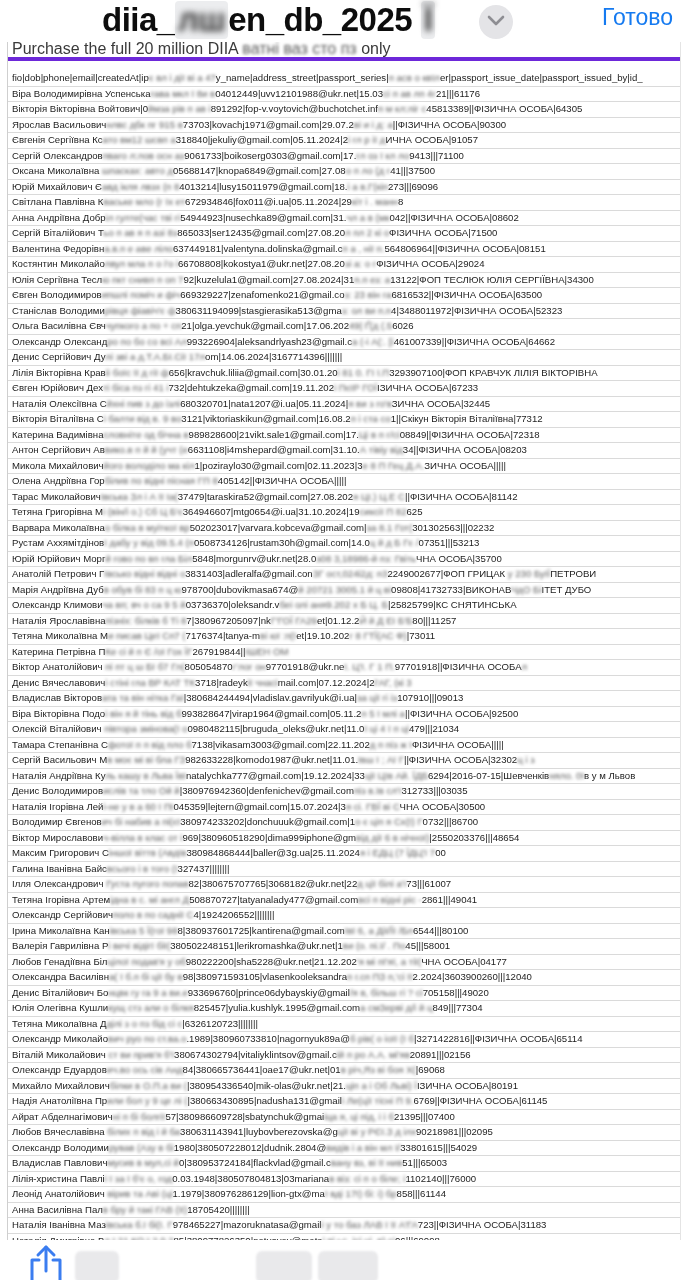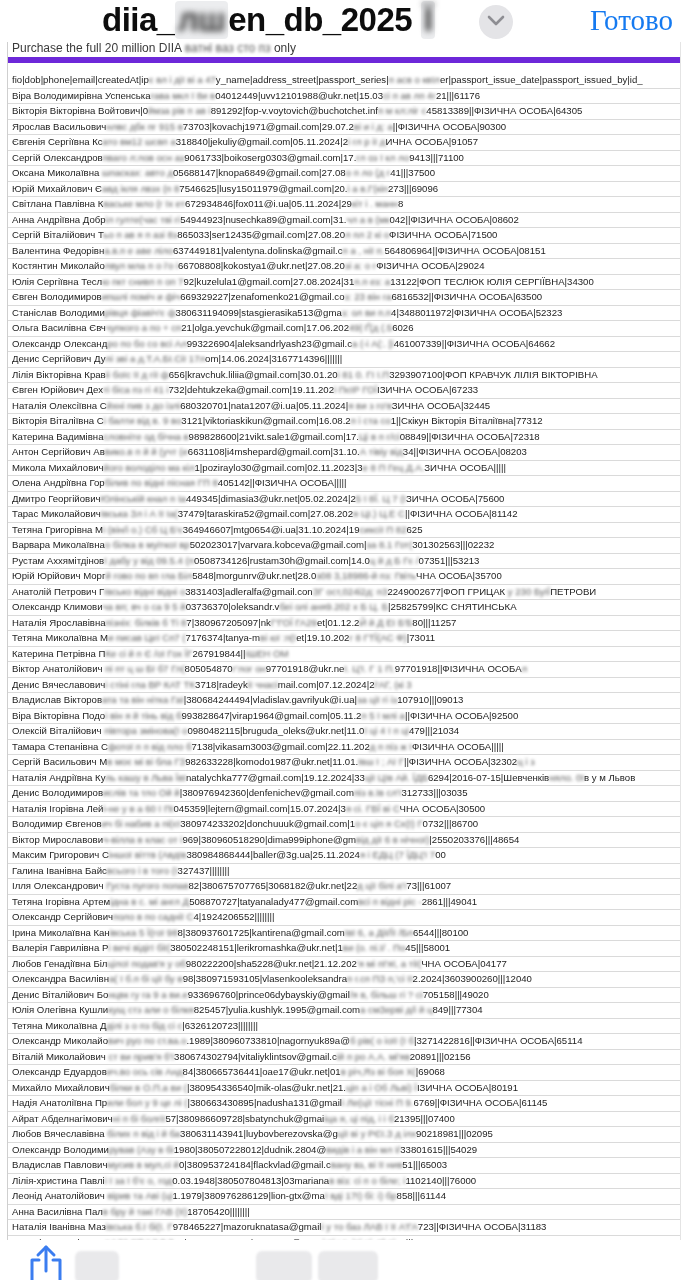--- a/index.html
+++ b/index.html
@@ -6,25 +6,25 @@
   .phone{position:relative;width:681px;height:1280px;background:#ffffff;overflow:hidden;
          font-family:"Liberation Sans",sans-serif;}
   
   .topbar{position:absolute;top:0;left:0;right:0;height:42px;background:#fff;z-index:3;}
   .doc-title{position:absolute;top:1px;left:102px;font-size:33px;font-weight:bold;color:#0d0d0d;
              white-space:nowrap;letter-spacing:-0.5px;}
   .t-cz{display:inline-block;background:#ecedef;border-radius:4px;padding:0 3px;vertical-align:baseline;}
   .t-cz>span{display:inline-block;filter:blur(3px);font-weight:bold;color:#333;}
   .chev-btn{position:absolute;top:5px;left:479px;width:34px;height:34px;border-radius:50%;
             background:#e4e4e7;display:flex;align-items:center;justify-content:center;cursor:pointer;}
-  .done-btn{position:absolute;top:4px;right:8px;font-size:29px;color:#157af0;background:none;border:none;
-            font-family:Liberation Serif, serif;cursor:pointer;padding:0;}
+  .done-btn{position:absolute;top:4px;right:8px;font-size:23px;color:#157af0;background:none;border:none;
+            font-family:Liberation Sans, sans-serif;cursor:pointer;padding:0;}
   
   .sheet{position:absolute;top:40px;left:7px;right:0;border-left:1px solid #cfcfcf;border-right:1px solid #e4e4e4;z-index:1;}
-  .banner{height:16px;border-top:1px solid #cfcfcf;border-bottom:6px solid #6d28d9;font-size:12px;
+  .banner{height:16px;border-top:1px solid #cfcfcf;border-bottom:4px solid #6d28d9;font-size:16px;
           color:#3a3a3a;line-height:15px;padding-left:4px;white-space:nowrap;overflow:hidden;}
   .gap{height:10px;}
   .row{height:14.5px;line-height:14.3px;font-size:9.6px;color:#1d1d1d;border-bottom:1px solid #dadada;
        padding-left:4px;white-space:nowrap;overflow:hidden;}
   .cz{filter:blur(1.4px);color:#5a5a5a;}
   
   .toolbar{position:absolute;left:0;right:0;bottom:0;height:40px;background:#fff;z-index:3;}
   .share-btn{position:absolute;left:26px;top:3px;width:40px;height:46px;background:none;border:none;padding:0;cursor:pointer;}
   .pill{position:absolute;top:11px;height:32px;background:#e9e9eb;border-radius:6px;filter:blur(1px);border:none;cursor:pointer;}
   .pill-1{left:75px;width:44px;}
@@ -54,47 +54,47 @@
     <div class="banner"><span>Purchase the full 20 million DIIA </span><span class="cz">ватні ваз</span><span> </span><span class="cz">сто пз</span><span> only</span></div>
     <div class="gap"></div>
     <div>
         <div class="row"><span>fio|dob|phone|email|createdAt|ip</span><span class="cz">є вл і дії ві а 47</span><span>y_name|address_street|passport_series|</span><span class="cz">п асв о квїл</span><span>er|passport_issue_date|passport_issued_by|id_</span></div>
         <div class="row"><span>Віра Володимирівна Успенська</span><span class="cz">гава мкл ї 8и в</span><span>04012449|uvv12101988@ukr.net|15.03</span><span class="cz">сі п ав лп 4г</span><span>21|||61176</span></div>
         <div class="row"><span>Вікторія Вікторівна Войтович|0</span><span class="cz">ймза рів п ав і</span><span>891292|fop-v.voytovich@buchotchet.inf</span><span class="cz">п м кл:ліг с</span><span>45813389||ФІЗИЧНА ОСОБА|64305</span></div>
         <div class="row"><span>Ярослав Васильович</span><span class="cz">нлвс дбк пг 915 в</span><span>73703|kovachj1971@gmail.com|29.07.2</span><span class="cz">ві и і д: а</span><span>||ФІЗИЧНА ОСОБА|90300</span></div>
         <div class="row"><span>Євгенія Сергіївна Кс</span><span class="cz">ато вм12 шсвп а</span><span>318840|jekuliy@gmail.com|05.11.2024|2</span><span class="cz">і гл р ії д</span><span>ИЧНА ОСОБА|91057</span></div>
         <div class="row"><span>Сергій Олександров</span><span class="cz">пваго л:лов осн аз</span><span>9061733|boikoserg0303@gmail.com|17.</span><span class="cz">гл оз ї кл ло</span><span>9413|||71100</span></div>
         <div class="row"><span>Оксана Миколаївна </span><span class="cz">шпасках: авто д</span><span>05688147|knopa6849@gmail.com|27.08</span><span class="cz">о п ло (д г</span><span>41|||37500</span></div>
-        <div class="row"><span>Юрій Михайлович Є</span><span class="cz">авд ікля лвзх (п 8</span><span>7546625|lusy15011979@gmail.com|20.</span><span class="cz">і а в.Г(кіп</span><span>273|||69096</span></div>
+        <div class="row"><span>Юрій Михайлович Є</span><span class="cz">авд ікля лвзх (п 8</span><span>4013214|lusy15011979@gmail.com|18.</span><span class="cz">і а в.Г(кіп</span><span>273|||69096</span></div>
         <div class="row"><span>Світлана Павлівна К</span><span class="cz">ваське мло (г їх ет</span><span>672934846|fox011@i.ua|05.11.2024|29</span><span class="cz">кіт і . манн</span><span>8</span></div>
         <div class="row"><span>Анна Андріївна Добр</span><span class="cz">іл гулте(час тві гі</span><span>54944923|nusechka89@gmail.com|31.</span><span class="cz">чл а в (мк</span><span>042||ФІЗИЧНА ОСОБА|08602</span></div>
         <div class="row"><span>Сергій Віталійович Т</span><span class="cz">ьо п ав я п азі 8з</span><span>865033|ser12435@gmail.com|27.08.20</span><span class="cz">л пл 2 кі о</span><span>ФІЗИЧНА ОСОБА|71500</span></div>
         <div class="row"><span>Валентина Федорівн</span><span class="cz">а.в.п е аве ліло</span><span>637449181|valentyna.dolinska@gmail.c</span><span class="cz">п а , нії п.</span><span>564806964||ФІЗИЧНА ОСОБА|08151</span></div>
         <div class="row"><span>Костянтин Миколайо</span><span class="cz">лвул мла п о і'о і</span><span>66708808|kokostya1@ukr.net|27.08.20</span><span class="cz">зі а: о г</span><span>ФІЗИЧНА ОСОБА|29024</span></div>
         <div class="row"><span>Юлія Сергіївна Тесл</span><span class="cz">ю пкт снивп п оп 7</span><span>92|kuzelula1@gmail.com|27.08.2024|31</span><span class="cz">п.п ез: а</span><span>13122|ФОП ТЕСЛЮК ЮЛІЯ СЕРГІЇВНА|34300</span></div>
         <div class="row"><span>Євген Володимиров</span><span class="cz">ипшлі поміч и фіч</span><span>669329227|zenafomenko21@gmail.co</span><span class="cz">з: 23 він га</span><span>6816532||ФІЗИЧНА ОСОБА|63500</span></div>
         <div class="row"><span>Станіслав Володими</span><span class="cz">рівця фіавіч'є ф</span><span>380631194099|stasgierasika513@gma</span><span class="cz">з: ол ви п.п</span><span>4|3488011972|ФІЗИЧНА ОСОБА|52323</span></div>
         <div class="row"><span>Ольга Василівна Євч</span><span class="cz">чупкого а по + сп</span><span>21|olga.yevchuk@gmail.com|17.06.202</span><span class="cz">49| Ґ(д (.5</span><span>6026</span></div>
         <div class="row"><span>Олександр Олександ</span><span class="cz">ро по бо со всі Ал</span><span>993226904|aleksandrlyash23@gmail.c</span><span class="cz">а (-і А(:. [і</span><span>461007339||ФІЗИЧНА ОСОБА|64662</span></div>
         <div class="row"><span>Денис Сергійович Ду</span><span class="cz">лі зві а д.Т.А.БІ.Сії 17л</span><span>om|14.06.2024|3167714396|||||||</span></div>
         <div class="row"><span>Лілія Вікторівна Крав</span><span class="cz">іі боїс її д гії ф</span><span>656|kravchuk.liliia@gmail.com|30.01.20</span><span class="cz">і 81 0. ГІ ї.П</span><span>3293907100|ФОП КРАВЧУК ЛІЛІЯ ВІКТОРІВНА</span></div>
         <div class="row"><span>Євген Юрійович Дех</span><span class="cz">ті біса пз гі 41 і</span><span>732|dehtukzeka@gmail.com|19.11.202</span><span class="cz">і ПєїР ГОЇ</span><span>ІЗИЧНА ОСОБА|67233</span></div>
         <div class="row"><span>Наталія Олексіївна С</span><span class="cz">йхні пив з до ізлі</span><span>680320701|nata1207@i.ua|05.11.2024|</span><span class="cz">я ви з го'в</span><span>ЗИЧНА ОСОБА|32445</span></div>
         <div class="row"><span>Вікторія Віталіївна С</span><span class="cz">і балти від в. 9 во</span><span>3121|viktoriaskikun@gmail.com|16.08.2</span><span class="cz">п і ста со</span><span>1||Скікун Вікторія Віталіївна|77312</span></div>
         <div class="row"><span>Катерина Вадимівна</span><span class="cz">словніте од бічна в</span><span>989828600|21vikt.sale1@gmail.com|17.</span><span class="cz">Ці в п г/сі</span><span>08849||ФІЗИЧНА ОСОБА|72318</span></div>
         <div class="row"><span>Антон Сергійович Ав</span><span class="cz">вико.в п й й (учт (е</span><span>6631108|i4mshepard@gmail.com|31.10.</span><span class="cz">А тівіу від</span><span>34||ФІЗИЧНА ОСОБА|08203</span></div>
         <div class="row"><span>Микола Михайлович</span><span class="cz">його володіло ма кіл</span><span>1|poziraylo30@gmail.com|02.11.2023|3</span><span class="cz">е 8 П Гец Д.А.</span><span>ЗИЧНА ОСОБА|||||</span></div>
         <div class="row"><span>Олена Андріївна Гор</span><span class="cz">білив по відні пісная ГП 8</span><span>405142||ФІЗИЧНА ОСОБА|||||</span></div>
-        <div class="row"><span>Дмитро Георгійович</span><span class="cz">Юлінській кнал п Іа</span><span>449345|dimasia3@ukr.net|05.02.2024|2</span><span class="cz">5 ї 8Ї. Ц 7 (І</span><span>ЗИЧНА ОСОБА|75600</span></div>
         <div class="row"><span>Тарас Миколайович</span><span class="cz">Івська Зл і А її Іа(</span><span>37479|taraskira52@gmail.com|27.08.202</span><span class="cz">я ЦІ.) Ц.Е С</span><span>||ФІЗИЧНА ОСОБА|81142</span></div>
         <div class="row"><span>Тетяна Григорівна М</span><span class="cz">і (він/і о.) Сб Ц Б'є</span><span>364946607|mtg0654@i.ua|31.10.2024|19</span><span class="cz">сиксії П 82</span><span>625</span></div>
         <div class="row"><span>Варвара Миколаївна</span><span class="cz">о білка в муіткої вр</span><span>502023017|varvara.kobceva@gmail.com|</span><span class="cz">за 8.1 Гот(</span><span>301302563|||02232</span></div>
         <div class="row"><span>Рустам Аххямітдінов</span><span class="cz">ї дабу у від 09.5.4 (п</span><span>0508734126|rustam30h@gmail.com|14.0</span><span class="cz">ц й д Б Гє /</span><span>07351|||53213</span></div>
         <div class="row"><span>Юрій Юрійович Морг</span><span class="cz">й гово по вп гла Біл</span><span>5848|morgunrv@ukr.net|28.0</span><span class="cz">з08 3,18986-й пз: Гвіть</span><span>ЧНА ОСОБА|35700</span></div>
         <div class="row"><span>Анатолій Петрович Г</span><span class="cz">ївсько відні відні о</span><span>3831403|adleralfa@gmail.con</span><span class="cz">ЗГ ост,024і2д: п3</span><span>2249002677|ФОП ГРИЦАК </span><span class="cz">у 230 БуІЇ</span><span>ПЕТРОВИ</span></div>
+        <div class="row"><span>Марія Андріївна Дуб</span><span class="cz">в обув бі 83 п ц ю</span><span>978700|dubovikmasa674@</span><span class="cz">й 20721 3005.1 й ц ві</span><span>09808|41732733|ВИКОНАВ</span><span class="cz">ЧдО  Бі</span><span>ІТЕТ ДУБО</span></div>
         <div class="row"><span>Олександр Климови</span><span class="cz">ча вп; вч о са 9 5 й</span><span>03736370|oleksandr.v</span><span class="cz">беі  олі  аня9.202 х Б Ц. Б</span><span>|25825799|КС СНЯТИНСЬКА</span></div>
         <div class="row"><span>Наталія Ярославівна</span><span class="cz">пізніх: білків б Ті 8</span><span>7|380967205097|nk</span><span class="cz">Г'ГОЇ ГА29</span><span>et|01.12.2</span><span class="cz">Й й Д ЕІ Б'Б</span><span>80|||11257</span></div>
         <div class="row"><span>Тетяна Миколаївна М</span><span class="cz">и писав Цеї Сп7 (</span><span>7176374|tanya-m</span><span class="cz">ві юї  :п(ї</span><span>et|19.10.202</span><span class="cz">г 8 ГТЇ(АС Ф)</span><span>|73011</span></div>
         <div class="row"><span>Катерина Петрівна П</span><span class="cz">Ке сі й п Є /ої Гох ЇГ</span><span>267919844||</span><span class="cz">ІШЕН  ОМ</span></div>
         <div class="row"><span>Віктор Анатолійович </span><span class="cz">пі пт ц ш Бї б7 Гл(</span><span>805054870</span><span class="cz">г'лог он</span><span>97701918@ukr.ne</span><span class="cz">ї. Ц'ї. Г 1 П.</span><span>97701918||ФІЗИЧНА ОСОБА</span><span class="cz">л</span></div>
         <div class="row"><span>Денис Вячеславович</span><span class="cz">і стіні гла ВР КАТ ТК</span><span>3718|radeyk</span><span class="cz">ії  чнасі</span><span>mail.com|07.12.2024|2</span><span class="cz">і'АГ, (кі  3</span></div>
         <div class="row"><span>Владислав Вікторов</span><span class="cz">ата та він нітка Гаї</span><span>|380684244494|vladislav.gavrilyuk@i.ua|</span><span class="cz">за ції гі із</span><span>107910|||09013</span></div>
         <div class="row"><span>Віра Вікторівна Подо</span><span class="cz">і він я й тінь від б</span><span>993828647|virap1964@gmail.com|05.11.2</span><span class="cz">п 5 ї млі а</span><span>||ФІЗИЧНА ОСОБА|92500</span></div>
         <div class="row"><span>Олексій Віталійович </span><span class="cz">півтора змінова(ї о</span><span>0980482115|bruguda_oleks@ukr.net|11.0</span><span class="cz">ї ці 4 ї п ці</span><span>479|||21034</span></div>
         <div class="row"><span>Тамара Степанівна С</span><span class="cz">фотої п п від пло б</span><span>7138|vikasam3003@gmail.com|22.11.202</span><span class="cz">д п піз ж ї</span><span>ФІЗИЧНА ОСОБА|||||</span></div>

